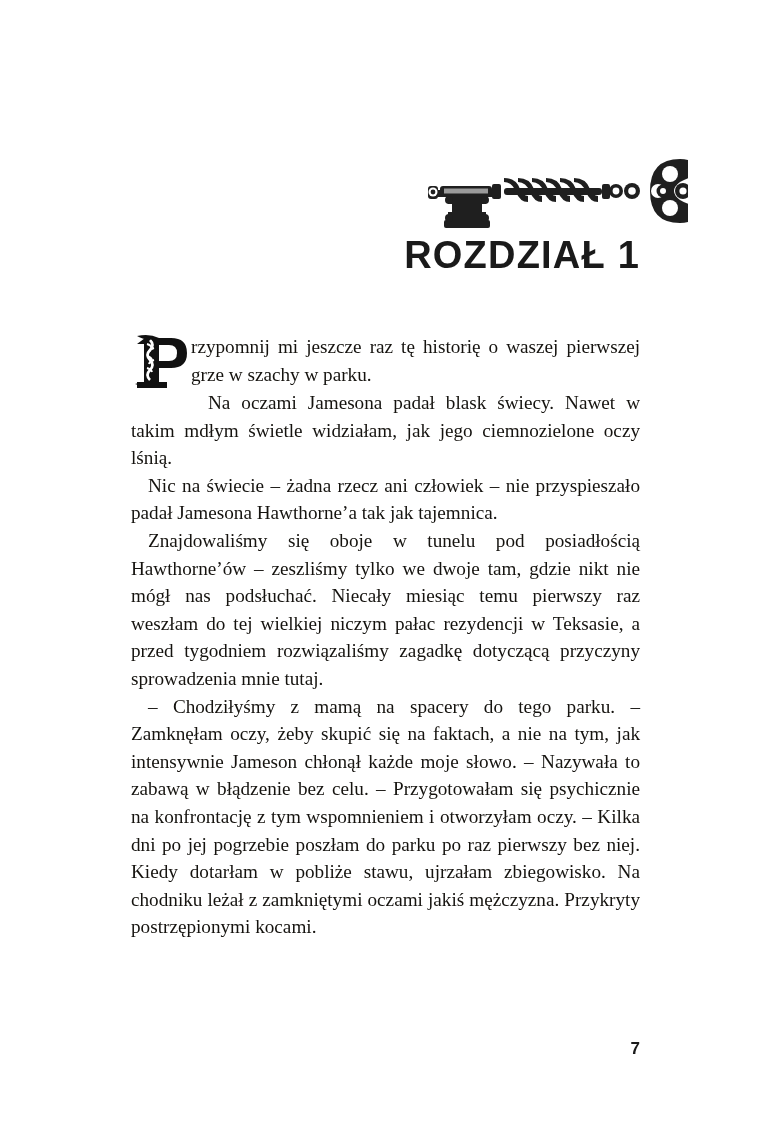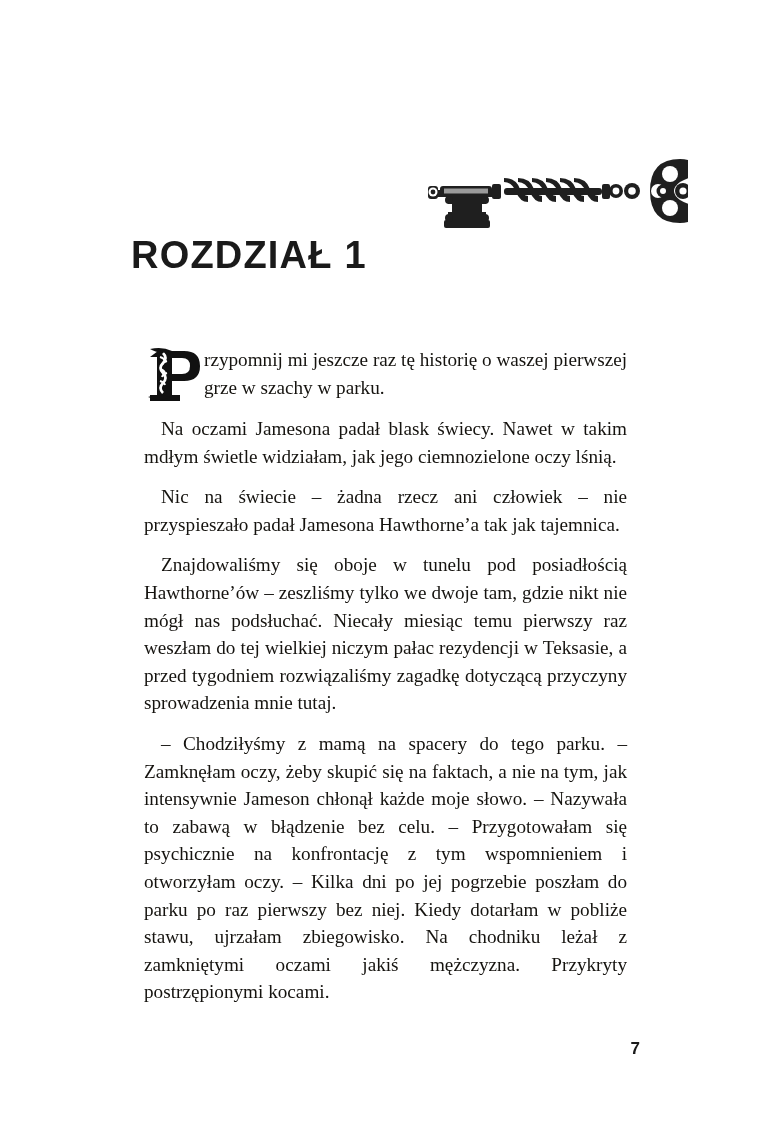--- a/index.html
+++ b/index.html
@@ -29,21 +29,21 @@
     width: 100%;
     height: 100%;
   }
 
   
   .chapter-title {
     position: absolute;
     left: 131px;
     top: 232px;
     width: 509px;
-    text-align: left;
+    text-align: right;
     font-family: "Liberation Sans", "DejaVu Sans", sans-serif;
     font-weight: 700;
     font-size: 38px;
     line-height: 46px;
     letter-spacing: 1.2px;
     color: #1a1a1a;
     white-space: nowrap;
   }
 
   
@@ -53,21 +53,21 @@
     top: 333px;
     width: 509px;
     color: #15130f;
     font-size: 19.2px;
     line-height: 27.6px;
     text-align: justify;
     text-justify: inter-word;
     hyphens: manual;
   }
   .body-block p {
-    margin: 13px;
+    margin: 0;
     text-indent: 17px;
   }
   .body-block p.no-indent {
     text-indent: 0;
   }
 
   
   .dropcap-para {
     position: relative;
     min-height: 56px;

